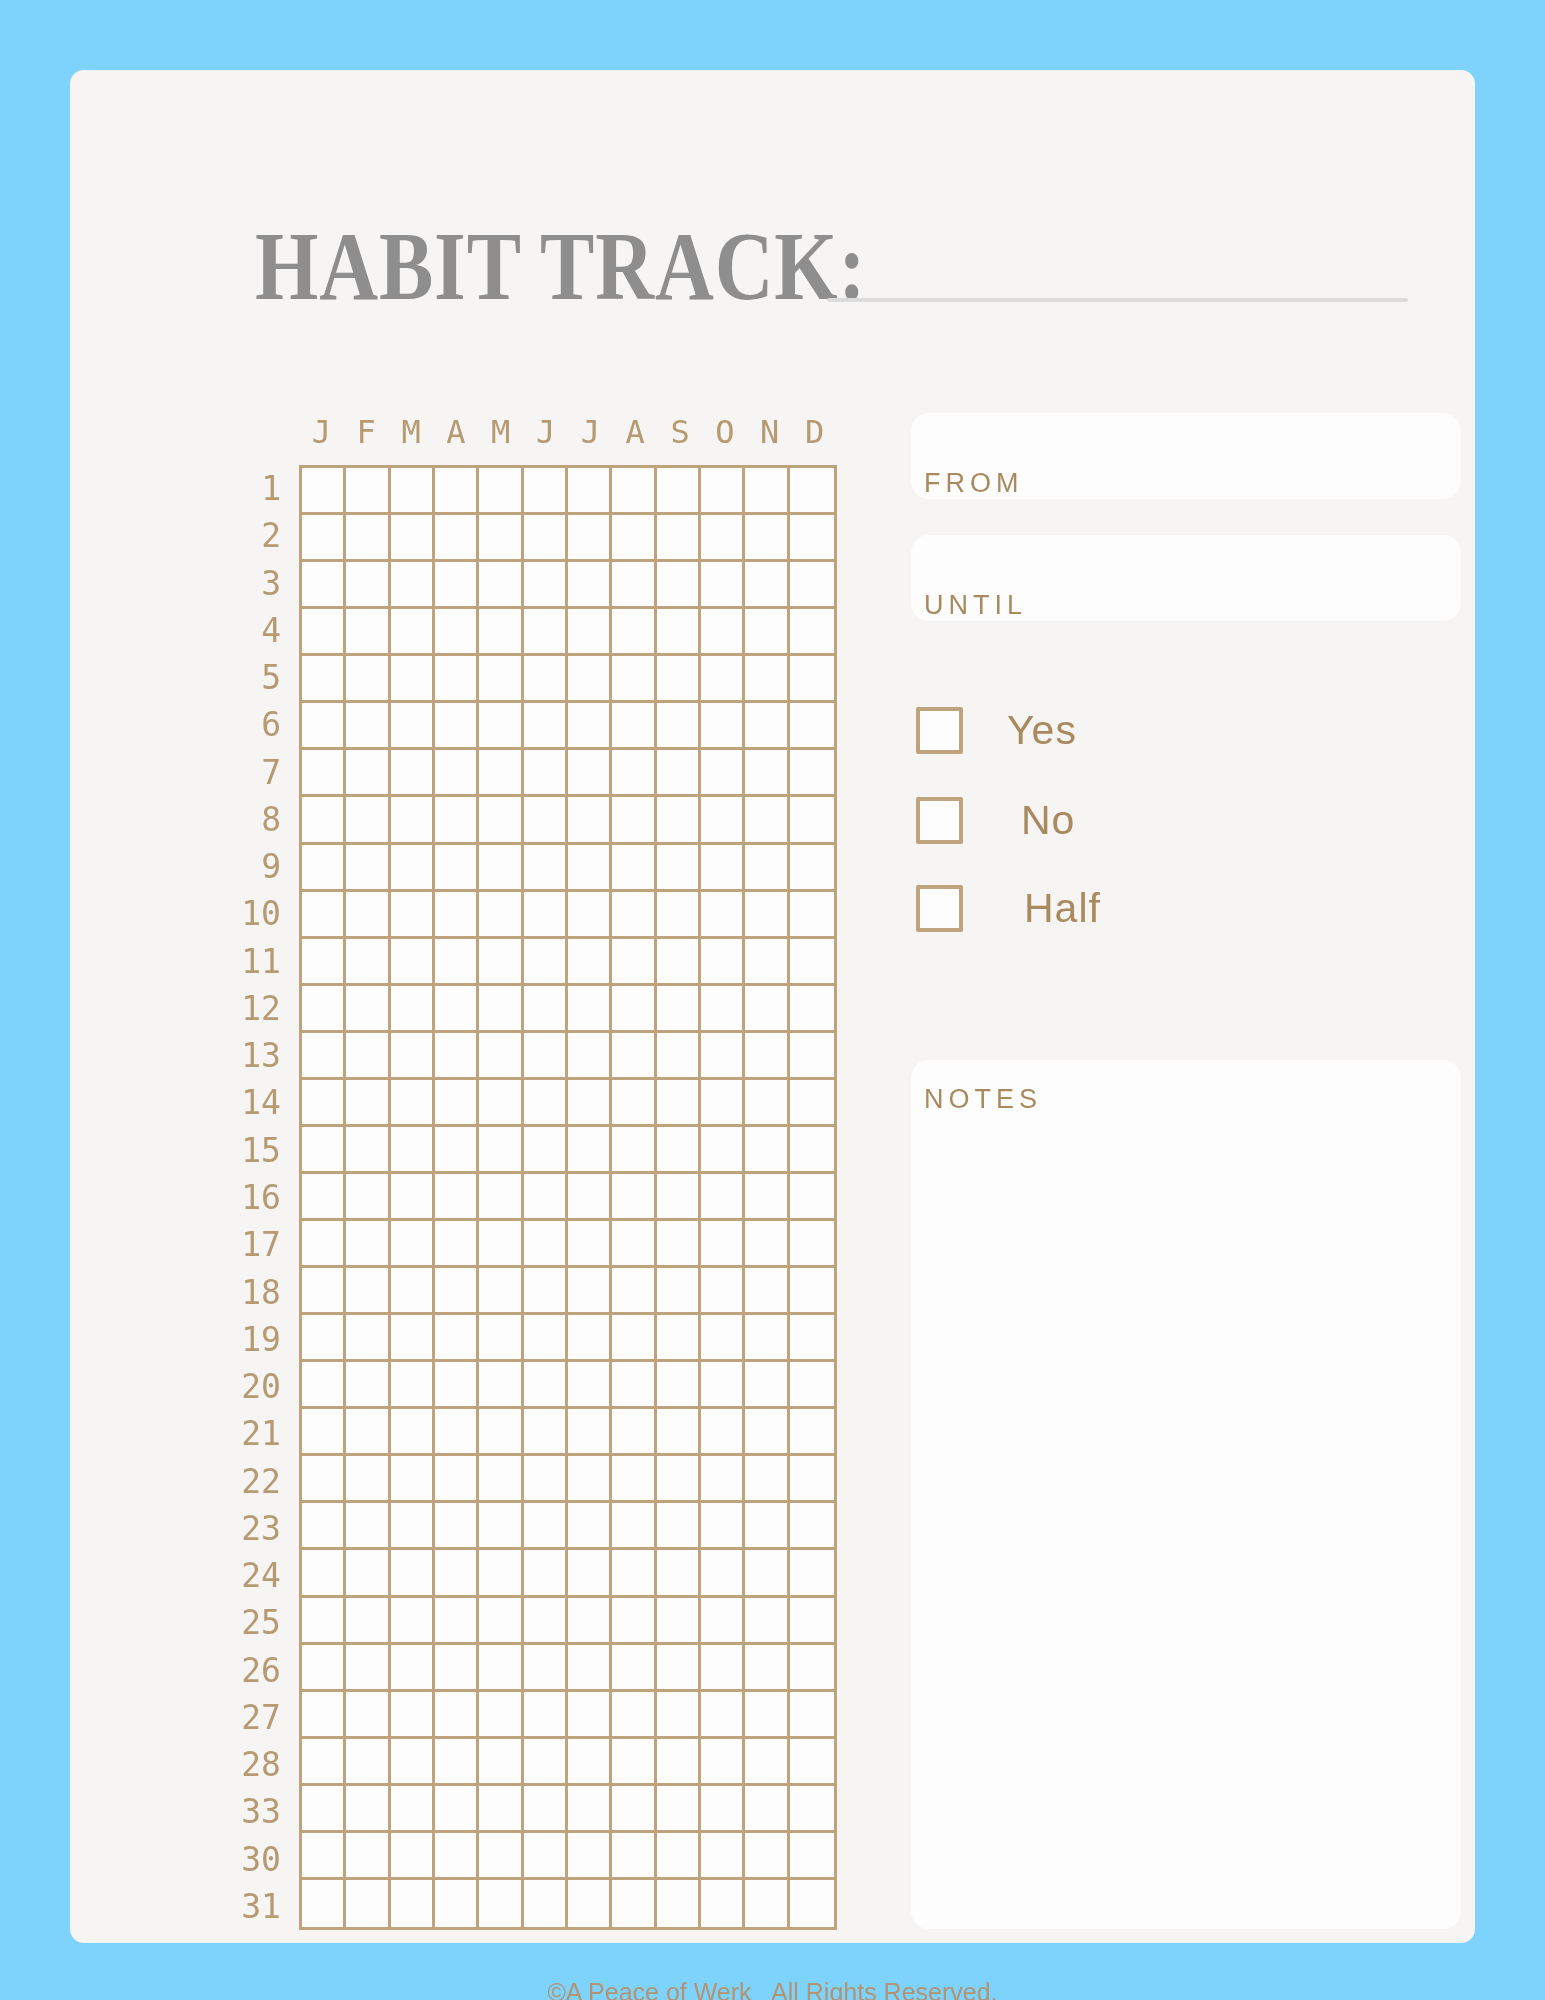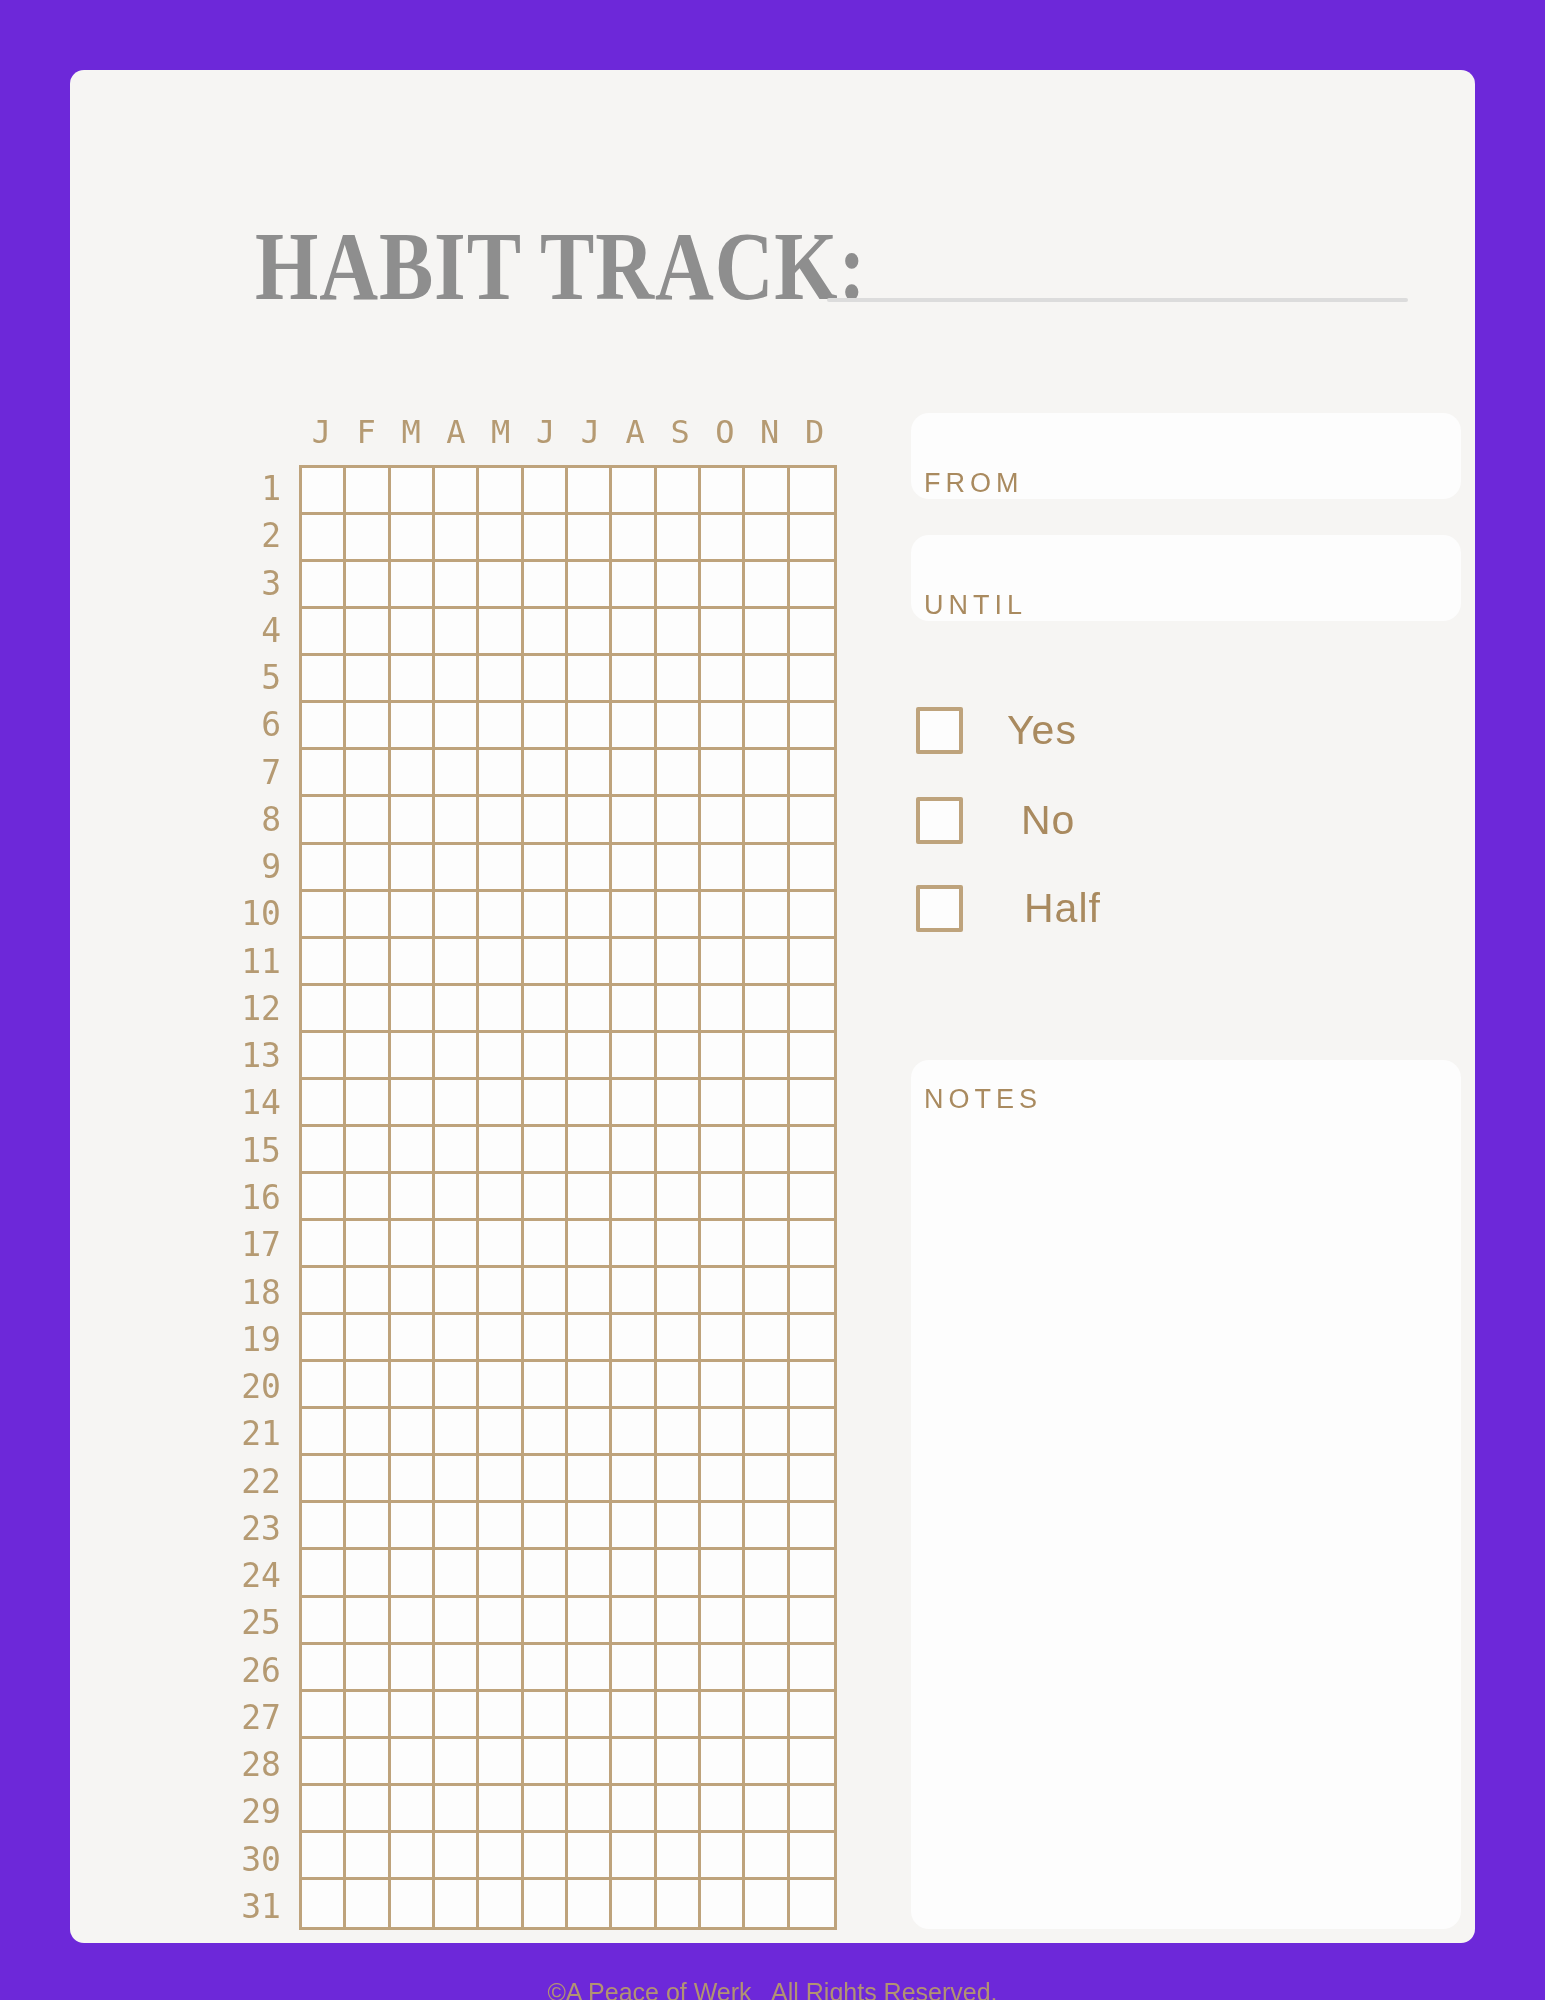--- a/index.html
+++ b/index.html
@@ -6,21 +6,21 @@
     --page-bg:#f6f5f3;
     --card-bg:#fdfdfd;
     --accent-line:#bea37c;
     --accent-text:#a98a5f;
     --muted-label:#b59a72;
     --footer-text:#b29372;
     --title-gray:#8e8e8e;
     --rule-gray:#dcdcdc;
   }
   html,body{margin:0;padding:0;background:#ffffff;}
-  #canvas{position:relative;width:1545px;height:2000px;background:#6d28d9;overflow:hidden;
+  #canvas{position:relative;width:1545px;height:2000px;background:#7dd3fc;overflow:hidden;
           font-family:"Liberation Sans", sans-serif;}
   .page{position:absolute;left:70px;top:70px;width:1405px;height:1873px;
         background:var(--page-bg);border-radius:14px;}
 
   
   .title{position:absolute;left:185px;top:148px;margin:0;
          font-family:"Liberation Serif", serif;font-weight:700;font-size:97px;line-height:1;
          color:var(--title-gray);letter-spacing:1px;white-space:nowrap;
          transform:scaleX(0.84);transform-origin:left top;}
   .title-rule{position:absolute;left:757px;top:228px;width:581px;height:4px;
@@ -112,21 +112,21 @@
         <span class="d">19</span>
         <span class="d">20</span>
         <span class="d">21</span>
         <span class="d">22</span>
         <span class="d">23</span>
         <span class="d">24</span>
         <span class="d">25</span>
         <span class="d">26</span>
         <span class="d">27</span>
         <span class="d">28</span>
-        <span class="d">29</span>
+        <span class="d">33</span>
         <span class="d">30</span>
         <span class="d">31</span>
       </div>
     <div class="grid">
         <div class="cell"></div>
         <div class="cell"></div>
         <div class="cell"></div>
         <div class="cell"></div>
         <div class="cell"></div>
         <div class="cell"></div>

